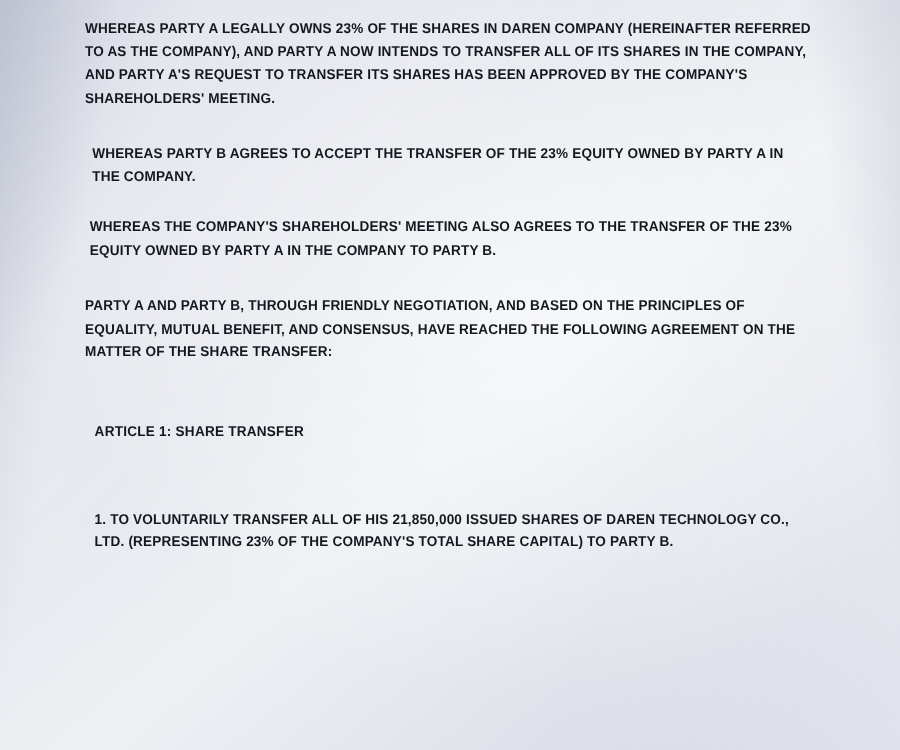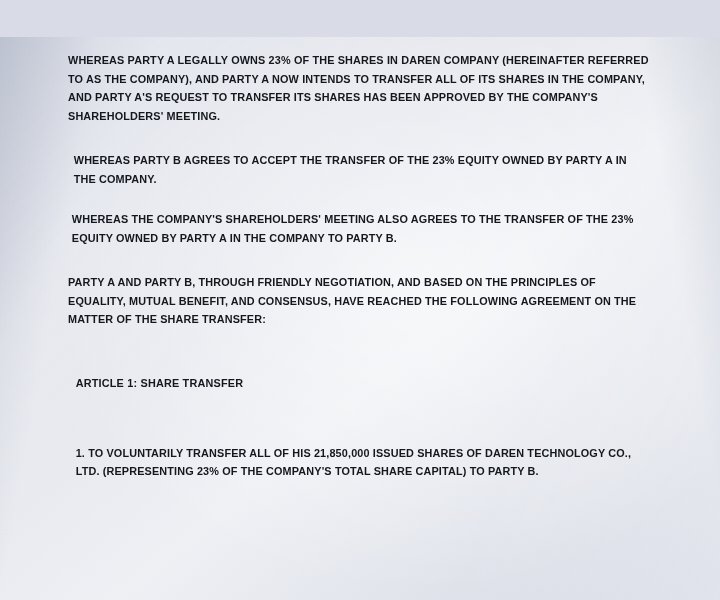--- a/index.html
+++ b/index.html
@@ -39,21 +39,20 @@
     left: 0; top: 0; right: 0; bottom: 0;
     background:
       linear-gradient(100deg, rgba(120,130,155,0.22) 0%, rgba(120,130,155,0.0) 12%),
       linear-gradient(260deg, rgba(120,130,155,0.20) 0%, rgba(120,130,155,0.0) 10%);
     pointer-events: none;
   }
   .doc-body {
     position: relative;
     z-index: 2;
     padding: 14px 46px 0 68px;
-    margin-top: 37px;
   }
   .para {
     color: #14171d;
     font-size: 11.3px;
     font-weight: 700;
     line-height: 18.5px;
     letter-spacing: 0.15px;
     text-transform: uppercase;
     font-stretch: condensed;
     margin: 0 0 0 0;

